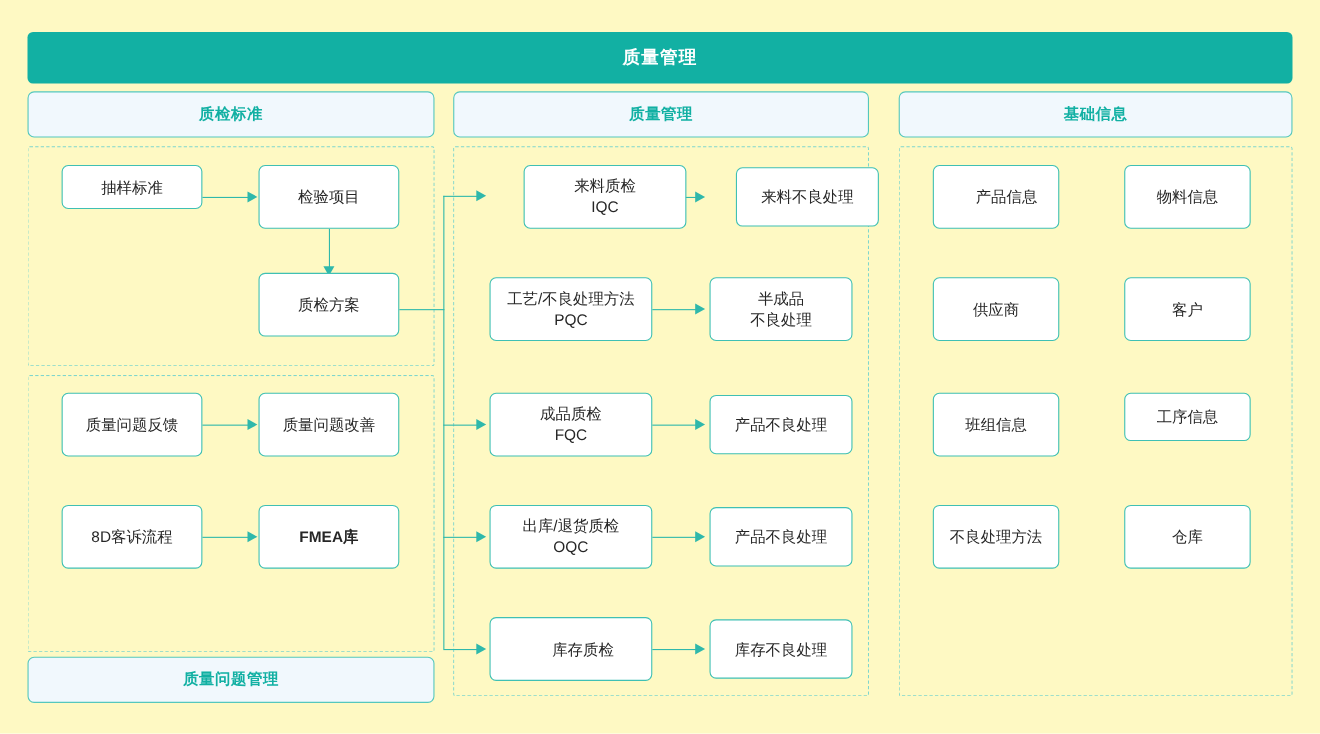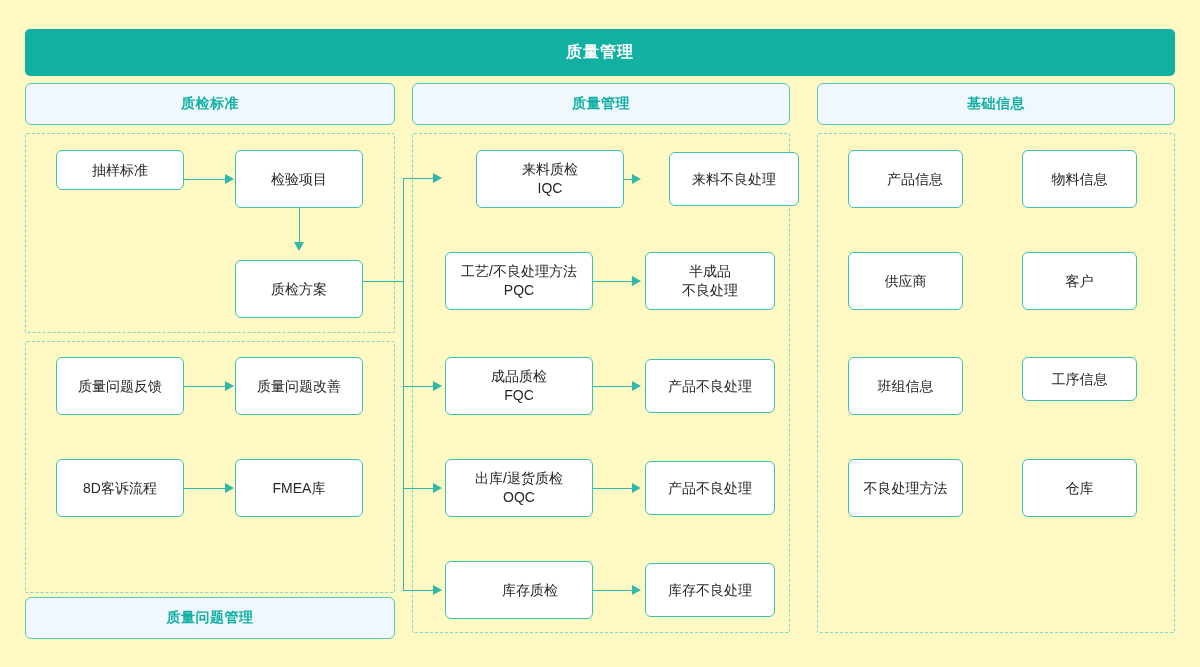--- a/index.html
+++ b/index.html
@@ -114,40 +114,40 @@
   <div class="banner">质量管理</div>
 
   <div class="panel-header" style="left:25px; top:83px; width:370px;">质检标准</div>
 
   <div class="group" style="left:25px; top:133px; width:370px; height:200px;"></div>
 
   <div class="node" style="left:56px; top:150px; width:128px; height:40px;">抽样标准</div>
 
   <div class="node" style="left:235px; top:150px; width:128px; height:58px;">检验项目</div>
 
-  <div class="node" style="left:235px; top:260px; width:128px; height:58px;">质检方案</div>
+  <div class="node" style="left:235px; top:248px; width:128px; height:58px;">质检方案</div>
 
   <div class="hline" style="left:184px; top:179px; width:42px;"></div>
   <div class="arrow-r" style="left:225px; top:173.5px;"></div>
 
   <div class="vline" style="left:299px; top:208px; height:35px;"></div>
   <div class="arrow-d" style="left:293.5px; top:242px;"></div>
 
   <div class="group" style="left:25px; top:341px; width:370px; height:252px;"></div>
 
   <div class="node" style="left:56px; top:357px; width:128px; height:58px;">质量问题反馈</div>
 
   <div class="node" style="left:235px; top:357px; width:128px; height:58px;">质量问题改善</div>
 
   <div class="hline" style="left:184px; top:386px; width:42px;"></div>
   <div class="arrow-r" style="left:225px; top:380.5px;"></div>
 
   <div class="node" style="left:56px; top:459px; width:128px; height:58px;">8D客诉流程</div>
 
-  <div class="node" style="left:235px; top:459px; width:128px; height:58px;">FMEA库</div>
+  <div class="node" style="left:235px; top:459px; width:128px; height:58px;font-weight:bold;">FMEA库</div>
 
   <div class="hline" style="left:184px; top:488px; width:42px;"></div>
   <div class="arrow-r" style="left:225px; top:482.5px;"></div>
 
   <div class="panel-header" style="left:25px; top:597px; width:370px;">质量问题管理</div>
 
   <div class="hline" style="left:363px; top:281px; width:41px;"></div>
   <div class="vline" style="left:403px; top:178px; height:412px;"></div>
 
   <div class="hline" style="left:403px; top:178px; width:31px;"></div>

